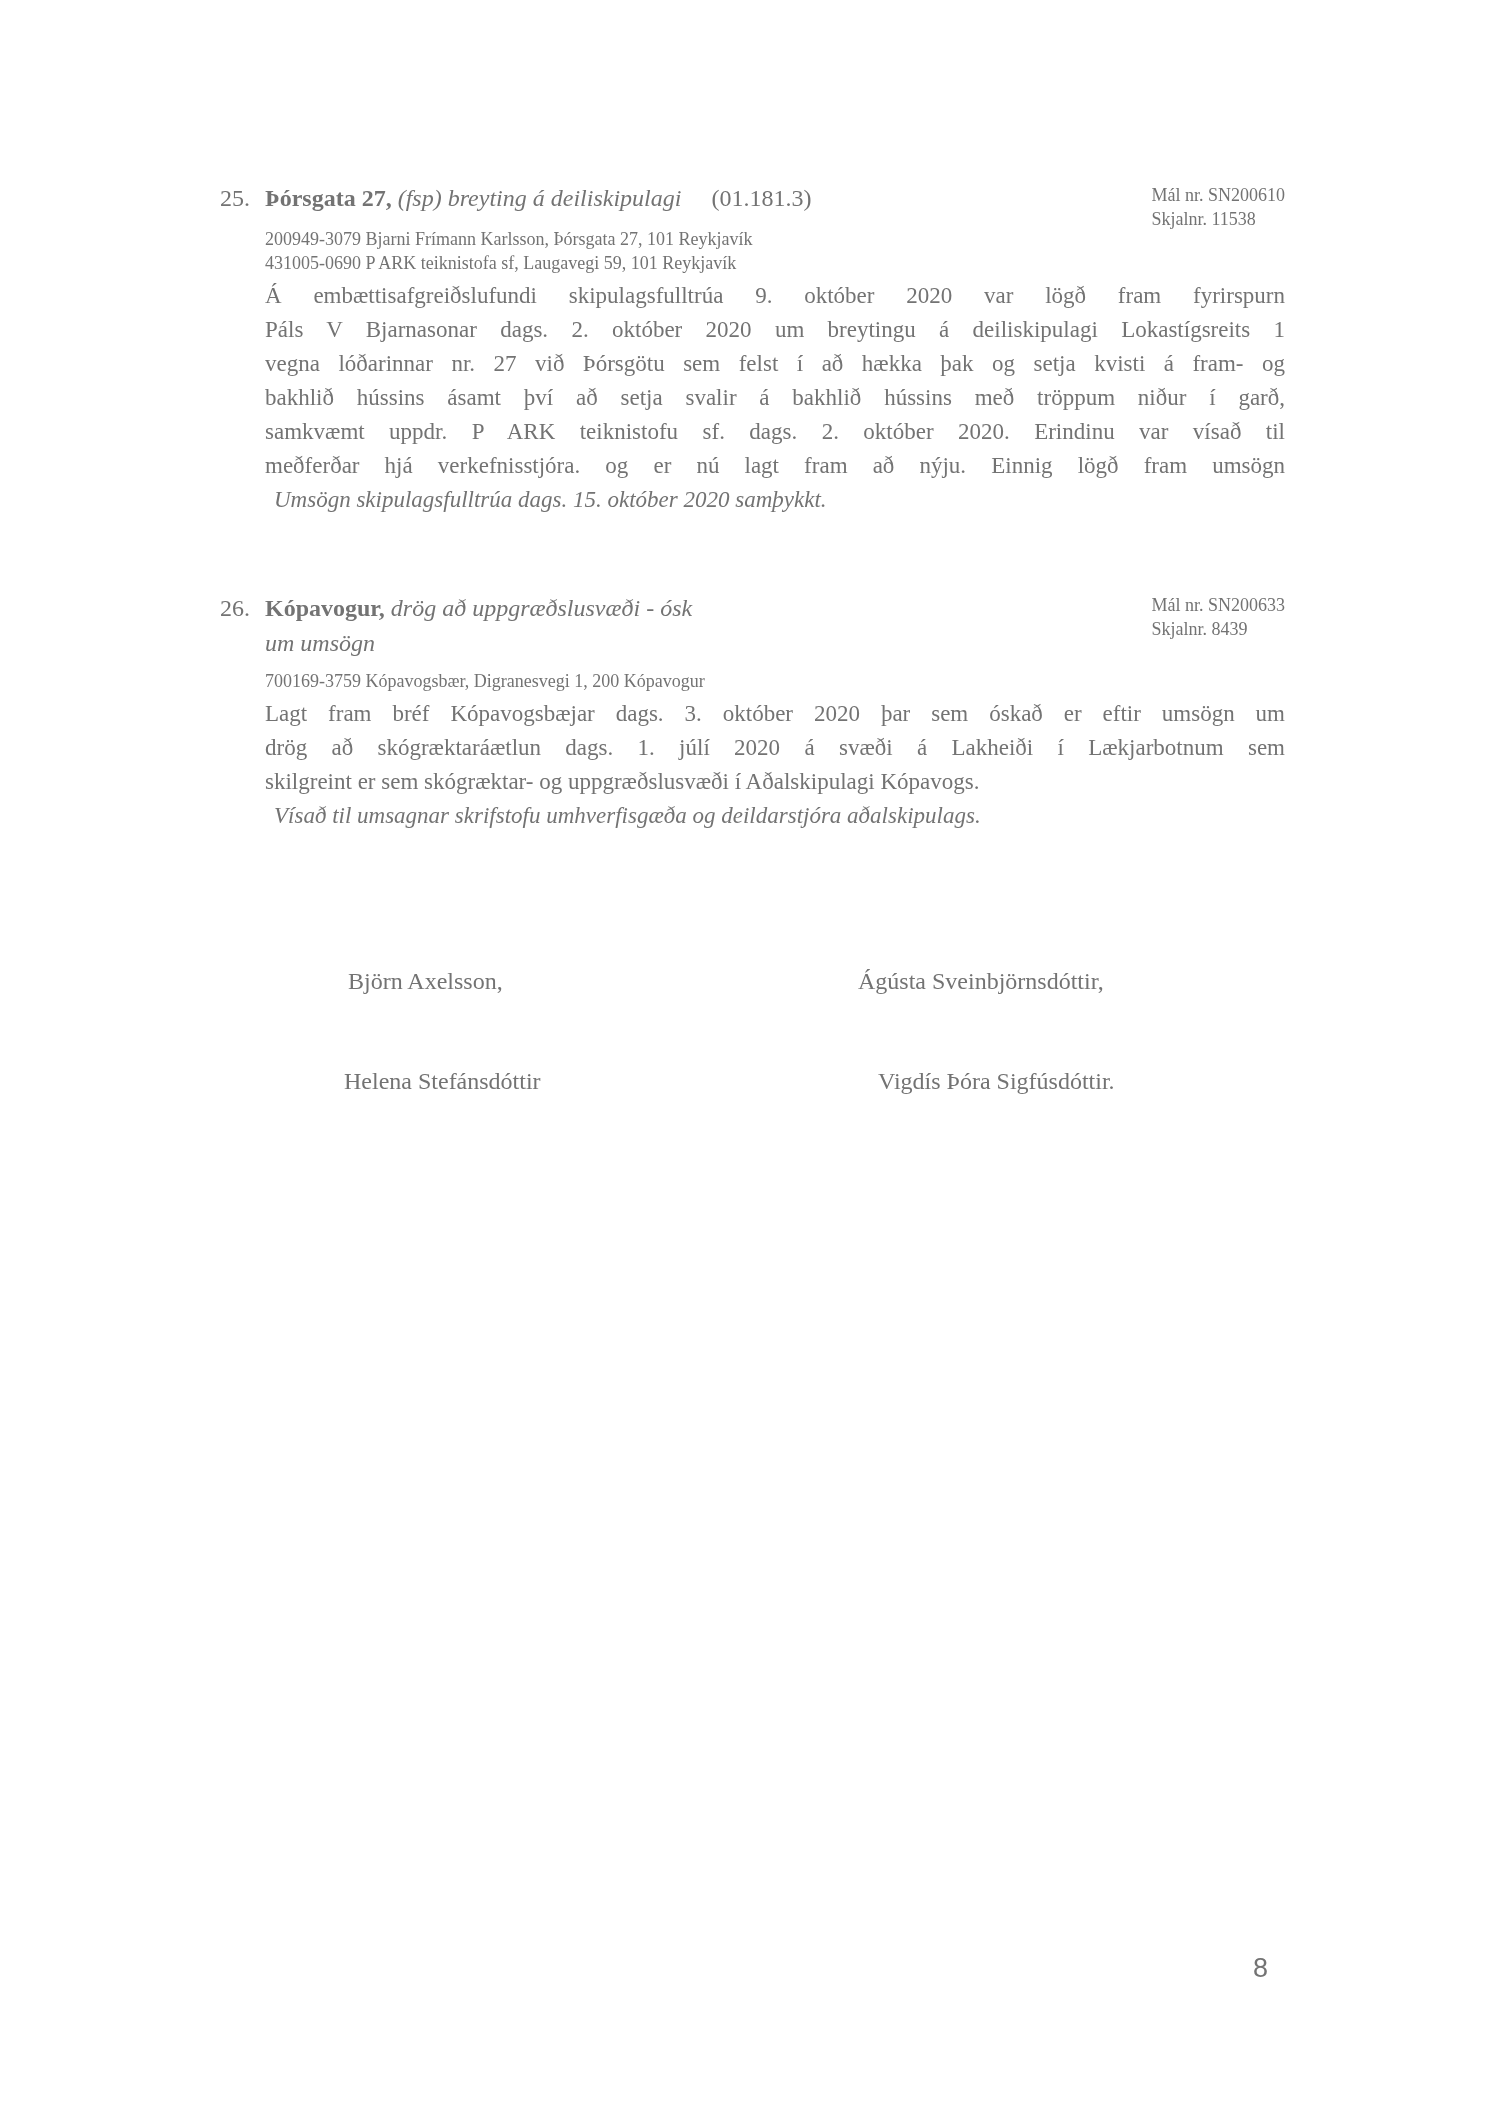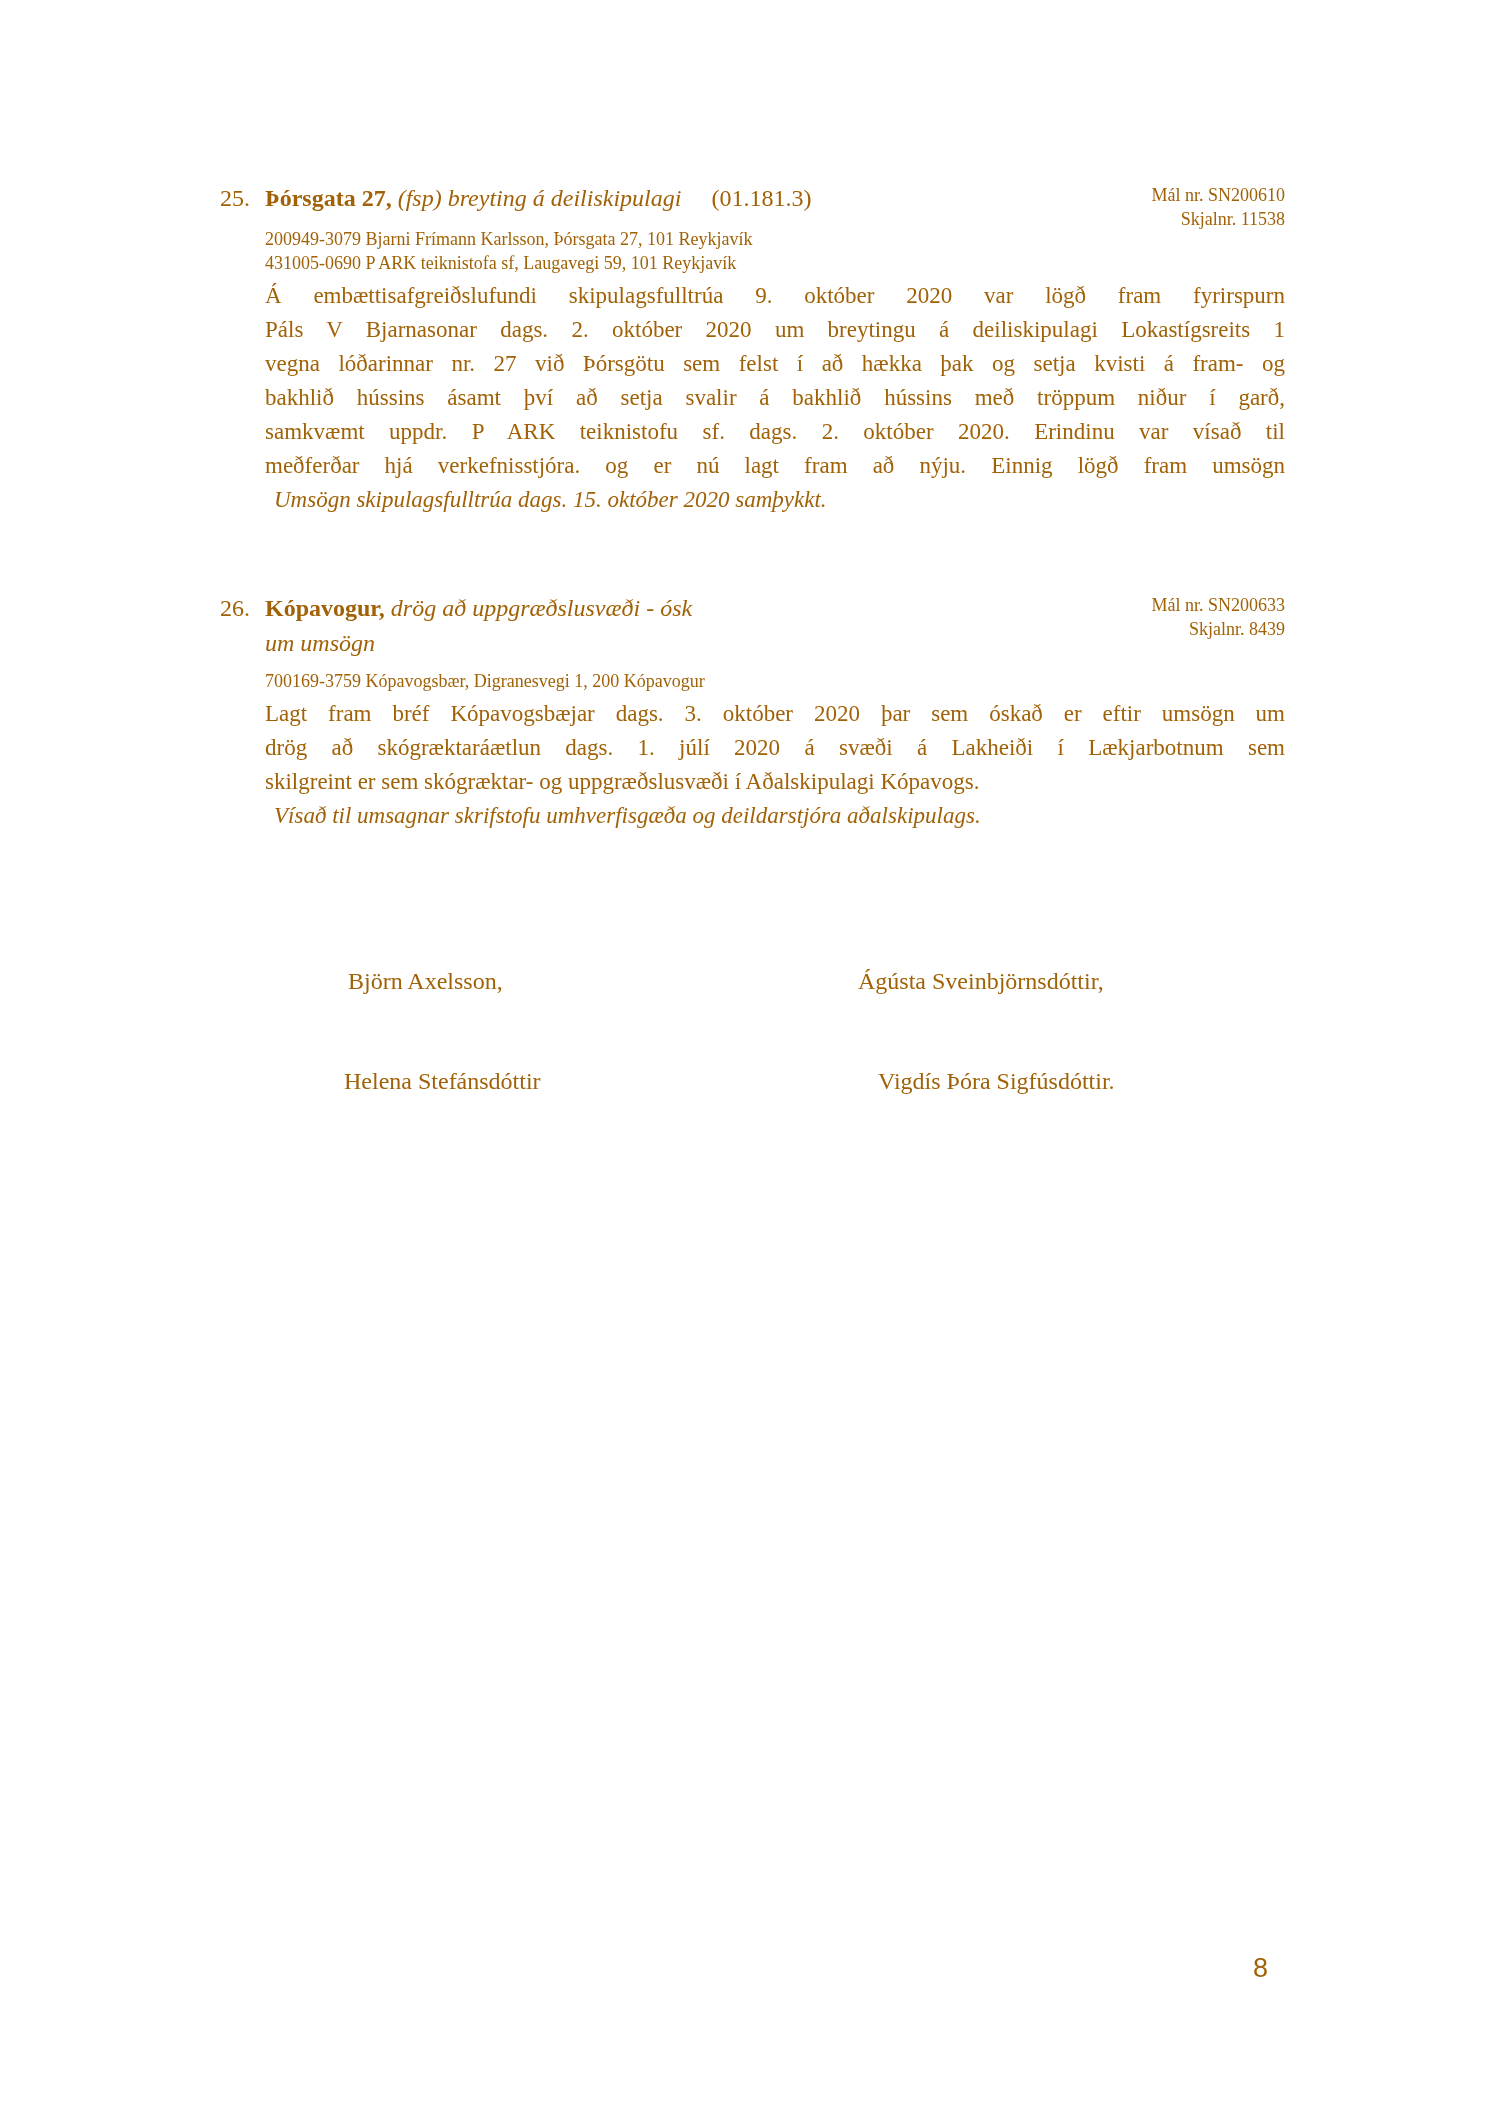--- a/index.html
+++ b/index.html
@@ -1,37 +1,37 @@
 <!DOCTYPE html>
 <html><head>
 <meta charset="utf-8">
 <style>
   html, body { margin: 0; padding: 0; background: #ffffff; }
   .page {
     position: relative;
     width: 1500px;
     height: 2121px;
     background: #ffffff;
-    color: #a16207;
+    color: #737373;
     font-family: "Liberation Serif", serif;
     overflow: hidden;
   }
   .item { position: absolute; left: 220px; width: 1065px; }
   #item-25 { top: 183px; }
   #item-26 { top: 593px; }
   .head { position: relative; display: flex; align-items: flex-start; line-height: 30px; }
   .num { flex: none; width: 45px; font-size: 24px; }
   .titlewrap { font-size: 24px; max-width: 780px; }
   .b { font-weight: bold; }
   .i { font-style: italic; }
   .code { margin-left: 30px; font-style: normal; }
   .title-line2 { margin-top: 8px; line-height: 24px; font-size: 24px; }
   .refs {
     position: absolute; right: 0; top: 0;
-    text-align: right; font-size: 18px; line-height: 24px; white-space: nowrap;
+    text-align: left; font-size: 18px; line-height: 24px; white-space: nowrap;
   }
   .parties { margin-left: 45px; margin-top: 14px; font-size: 18px; line-height: 24px; }
   .body { margin-left: 45px; margin-top: 4px; font-size: 23px; line-height: 34px; width: 1020px; }
   .bl { text-align: justify; text-align-last: justify; }
   .bl.last { text-align: left; text-align-last: auto; }
   .resolution { margin-left: 54px; font-size: 23px; line-height: 34px; font-style: italic; width: 1020px; }
   .closing { position: absolute; left: 265px; top: 875px; width: 1020px; font-size: 24px; text-align: center; }
   .sig { position: absolute; font-size: 24px; white-space: nowrap; }
   #sig-1-left  { left: 348px; top: 968px; }
   #sig-1-right { left: 858px; top: 968px; }

